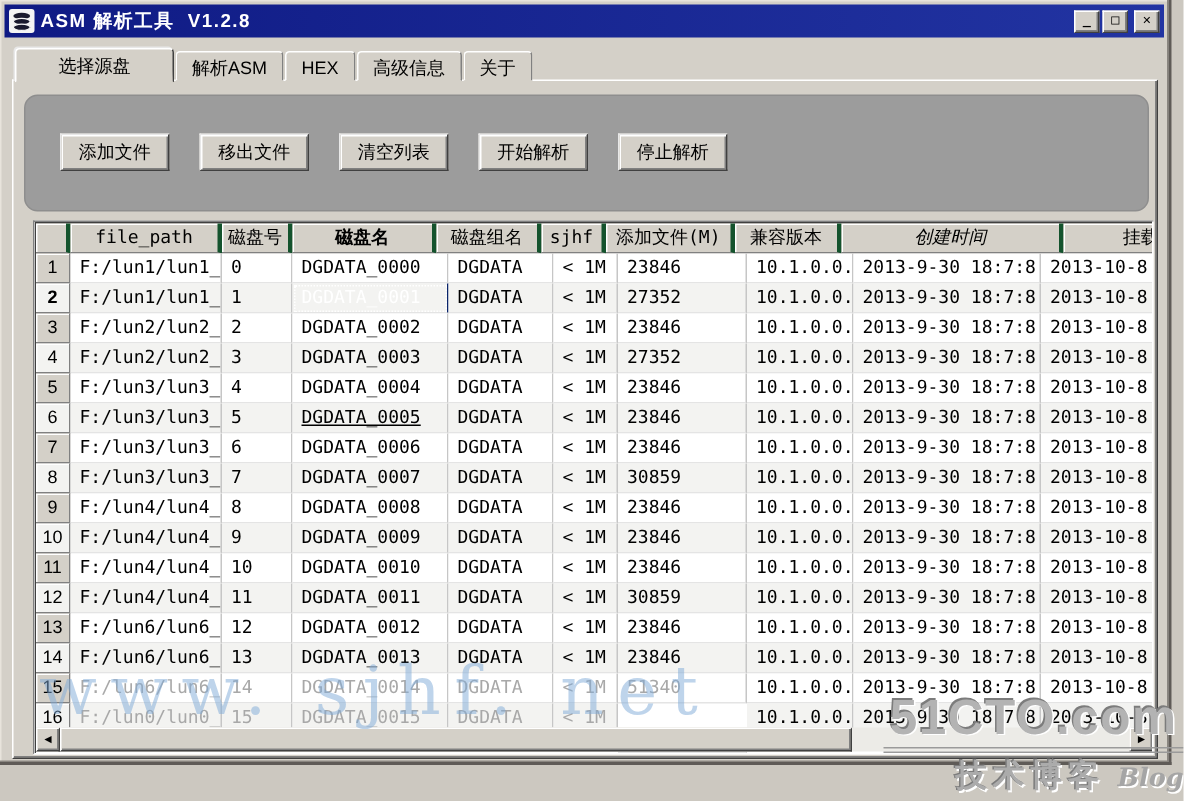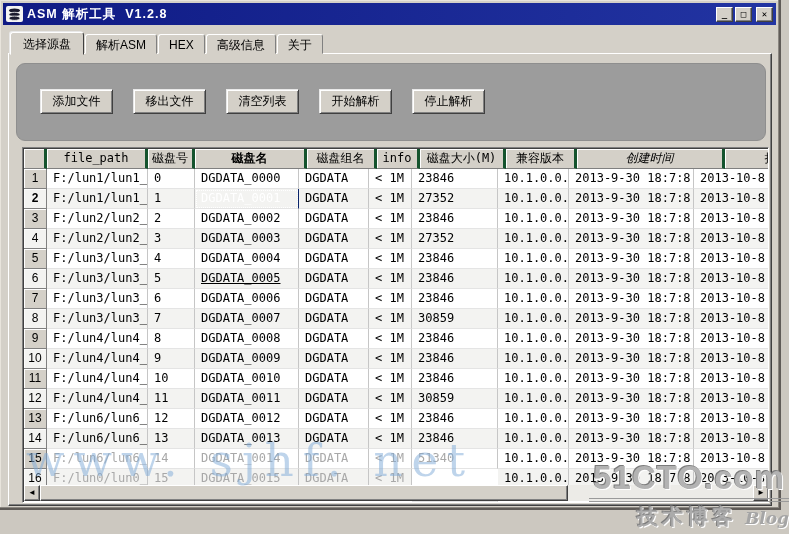--- a/index.html
+++ b/index.html
@@ -25,21 +25,21 @@
     border:1px solid; border-color:#fff #404040 #404040 #fff;
     box-shadow: inset -1px -1px 0 #808080;
     font-size:9px; font-weight:bold; color:#000; text-align:center; line-height:13px;
     font-family:"DejaVu Sans Mono", monospace; }
   .winbtn.close { margin-left:4px; }
 
   
   .tabbar { position:absolute; left:10px; top:31px; height:23px; display:flex; align-items:flex-end; z-index:5; }
   .tab { height:20px; padding:0 10px; background:#d4d0c8; font-size:12px; line-height:20px;
     border:1px solid; border-color:#fff #808080 #d4d0c8 #fff; border-radius:3px 3px 0 0; margin-right:1px; }
-  .tab.active { height:23px; line-height:23px; padding:0 12px; position:relative; top:1px;
+  .tab.active { height:23px; line-height:23px; padding:0 28px; position:relative; top:1px;
     border-color:#fff #404040 #d4d0c8 #fff; box-shadow:-1px -1px 0 #e8e8e8; }
 
   
   .tabpage { position:absolute; left:8px; top:53px; width:764px; height:453px; background:#d4d0c8;
     border:1px solid; border-color:#fff #404040 #404040 #fff;
     box-shadow: inset -1px -1px 0 #808080; }
 
   .gray-panel { position:absolute; left:16px; top:63px; width:750px; height:78px;
     background:var(--panel,#9c9c9c); border-radius:9px; border:1px solid #8e8e8e; }
 
@@ -136,24 +136,24 @@
         <div class="toolbar-button" style="left: 319px;">开始解析</div>
         <div class="toolbar-button" style="left: 412px;">停止解析</div>
       </div>
 
     <div class="table-wrap">
       <div class="tbl" id="tbl">
           <div class="tr">
             <div class="th" style="width: 23px;"></div>
             <div class="th" style="width: 101px;">file_path</div>
             <div class="th" style="width: 47px;">磁盘号</div>
-            <div class="th bold" style="width: 112px;">磁盘名</div>
+            <div class="th bold" style="width: 96px;">磁盘名</div>
             <div class="th" style="width: 70px;">磁盘组名</div>
-            <div class="th" style="width: 43px;">info</div>
-            <div class="th" style="width: 86px;">磁盘大小(M)</div>
+            <div class="th" style="width: 43px;">sjhf</div>
+            <div class="th" style="width: 86px;">添加文件(M)</div>
             <div class="th" style="width: 71px;">兼容版本</div>
             <div class="th" style="width: 148px; font-style: italic;">创建时间</div>
             <div class="th" style="width: 130px;">挂载时间</div>
           </div>
           <div class="tr">
             <div class="td rowhead" style="width: 23px;">1</div>
             <div class="td" style="width: 101px;">F:/lun1/lun1_1</div>
             <div class="td" style="width: 47px;">0</div>
             <div class="td" style="width: 104px;">DGDATA_0000</div>
             <div class="td" style="width: 70px;">DGDATA</div>

